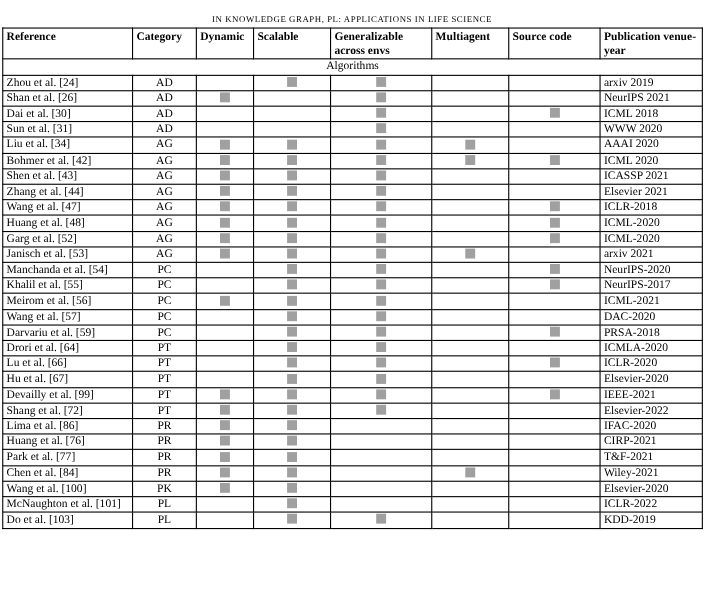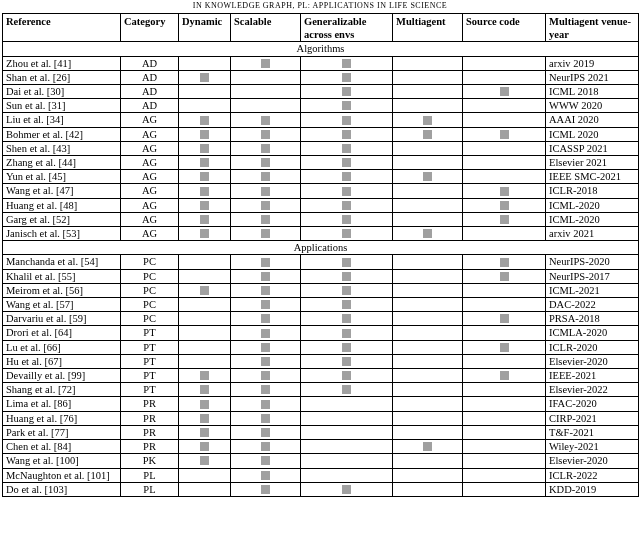--- a/index.html
+++ b/index.html
@@ -13,20 +13,21 @@
   }
   .caption {
     width: 640px;
     text-align: center;
     font-size: 8px;
     letter-spacing: 0.5px;
     line-height: 12px;
     height: 13px;
     overflow: hidden;
     white-space: nowrap;
+    margin-top: 12px;
   }
   table.lit-table {
     border-collapse: collapse;
     table-layout: fixed;
     width: 636px;
     margin-left: 2px;
   }
   th, td {
     border: 1px solid #000;
     padding: 0 3px;
@@ -76,29 +77,29 @@
     </colgroup>
     <thead>
       <tr>
         <th>Reference</th>
         <th>Category</th>
         <th>Dynamic</th>
         <th>Scalable</th>
         <th>Generalizable across envs</th>
         <th>Multiagent</th>
         <th>Source code</th>
-        <th>Multiagent venue-year</th>
+        <th>Publication venue-year</th>
       </tr>
     </thead>
     <tbody id="table-body">
         <tr>
           <td class="section-cell" colspan="8">Algorithms</td>
         </tr>
         <tr>
-          <td class="ref-cell">Zhou et al. [41]</td>
+          <td class="ref-cell">Zhou et al. [24]</td>
           <td class="cat-cell">AD</td>
           <td class="mark-cell"></td>
           <td class="mark-cell"><span class="square" style="background: rgb(160, 160, 160);"></span></td>
           <td class="mark-cell"><span class="square" style="background: rgb(160, 160, 160);"></span></td>
           <td class="mark-cell"></td>
           <td class="mark-cell"></td>
           <td class="pub-cell">arxiv 2019</td>
         </tr>
         <tr>
           <td class="ref-cell">Shan et al. [26]</td>
@@ -164,30 +165,20 @@
           <td class="ref-cell">Zhang et al. [44]</td>
           <td class="cat-cell">AG</td>
           <td class="mark-cell"><span class="square" style="background: rgb(160, 160, 160);"></span></td>
           <td class="mark-cell"><span class="square" style="background: rgb(160, 160, 160);"></span></td>
           <td class="mark-cell"><span class="square" style="background: rgb(160, 160, 160);"></span></td>
           <td class="mark-cell"></td>
           <td class="mark-cell"></td>
           <td class="pub-cell">Elsevier 2021</td>
         </tr>
         <tr>
-          <td class="ref-cell">Yun et al. [45]</td>
-          <td class="cat-cell">AG</td>
-          <td class="mark-cell"><span class="square" style="background: rgb(160, 160, 160);"></span></td>
-          <td class="mark-cell"><span class="square" style="background: rgb(160, 160, 160);"></span></td>
-          <td class="mark-cell"><span class="square" style="background: rgb(160, 160, 160);"></span></td>
-          <td class="mark-cell"><span class="square" style="background: rgb(160, 160, 160);"></span></td>
-          <td class="mark-cell"></td>
-          <td class="pub-cell">IEEE SMC-2021</td>
-        </tr>
-        <tr>
           <td class="ref-cell">Wang et al. [47]</td>
           <td class="cat-cell">AG</td>
           <td class="mark-cell"><span class="square" style="background: rgb(160, 160, 160);"></span></td>
           <td class="mark-cell"><span class="square" style="background: rgb(160, 160, 160);"></span></td>
           <td class="mark-cell"><span class="square" style="background: rgb(160, 160, 160);"></span></td>
           <td class="mark-cell"></td>
           <td class="mark-cell"><span class="square" style="background: rgb(160, 160, 160);"></span></td>
           <td class="pub-cell">ICLR-2018</td>
         </tr>
         <tr>
@@ -214,23 +205,20 @@
           <td class="ref-cell">Janisch et al. [53]</td>
           <td class="cat-cell">AG</td>
           <td class="mark-cell"><span class="square" style="background: rgb(160, 160, 160);"></span></td>
           <td class="mark-cell"><span class="square" style="background: rgb(160, 160, 160);"></span></td>
           <td class="mark-cell"><span class="square" style="background: rgb(160, 160, 160);"></span></td>
           <td class="mark-cell"><span class="square" style="background: rgb(160, 160, 160);"></span></td>
           <td class="mark-cell"></td>
           <td class="pub-cell">arxiv 2021</td>
         </tr>
         <tr>
-          <td class="section-cell" colspan="8">Applications</td>
-        </tr>
-        <tr>
           <td class="ref-cell">Manchanda et al. [54]</td>
           <td class="cat-cell">PC</td>
           <td class="mark-cell"></td>
           <td class="mark-cell"><span class="square" style="background: rgb(160, 160, 160);"></span></td>
           <td class="mark-cell"><span class="square" style="background: rgb(160, 160, 160);"></span></td>
           <td class="mark-cell"></td>
           <td class="mark-cell"><span class="square" style="background: rgb(160, 160, 160);"></span></td>
           <td class="pub-cell">NeurIPS-2020</td>
         </tr>
         <tr>
@@ -254,21 +242,21 @@
           <td class="pub-cell">ICML-2021</td>
         </tr>
         <tr>
           <td class="ref-cell">Wang et al. [57]</td>
           <td class="cat-cell">PC</td>
           <td class="mark-cell"></td>
           <td class="mark-cell"><span class="square" style="background: rgb(160, 160, 160);"></span></td>
           <td class="mark-cell"><span class="square" style="background: rgb(160, 160, 160);"></span></td>
           <td class="mark-cell"></td>
           <td class="mark-cell"></td>
-          <td class="pub-cell">DAC-2022</td>
+          <td class="pub-cell">DAC-2020</td>
         </tr>
         <tr>
           <td class="ref-cell">Darvariu et al. [59]</td>
           <td class="cat-cell">PC</td>
           <td class="mark-cell"></td>
           <td class="mark-cell"><span class="square" style="background: rgb(160, 160, 160);"></span></td>
           <td class="mark-cell"><span class="square" style="background: rgb(160, 160, 160);"></span></td>
           <td class="mark-cell"></td>
           <td class="mark-cell"><span class="square" style="background: rgb(160, 160, 160);"></span></td>
           <td class="pub-cell">PRSA-2018</td>

